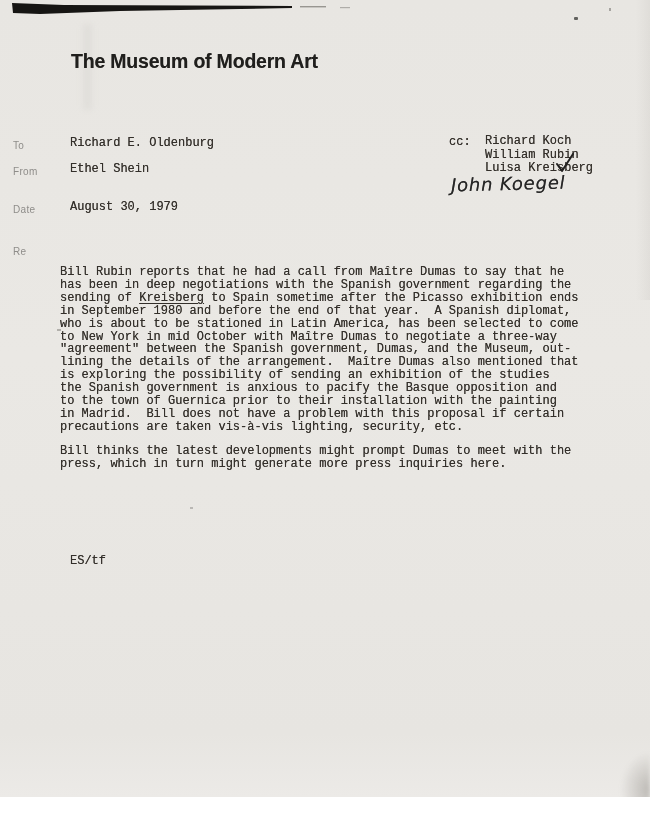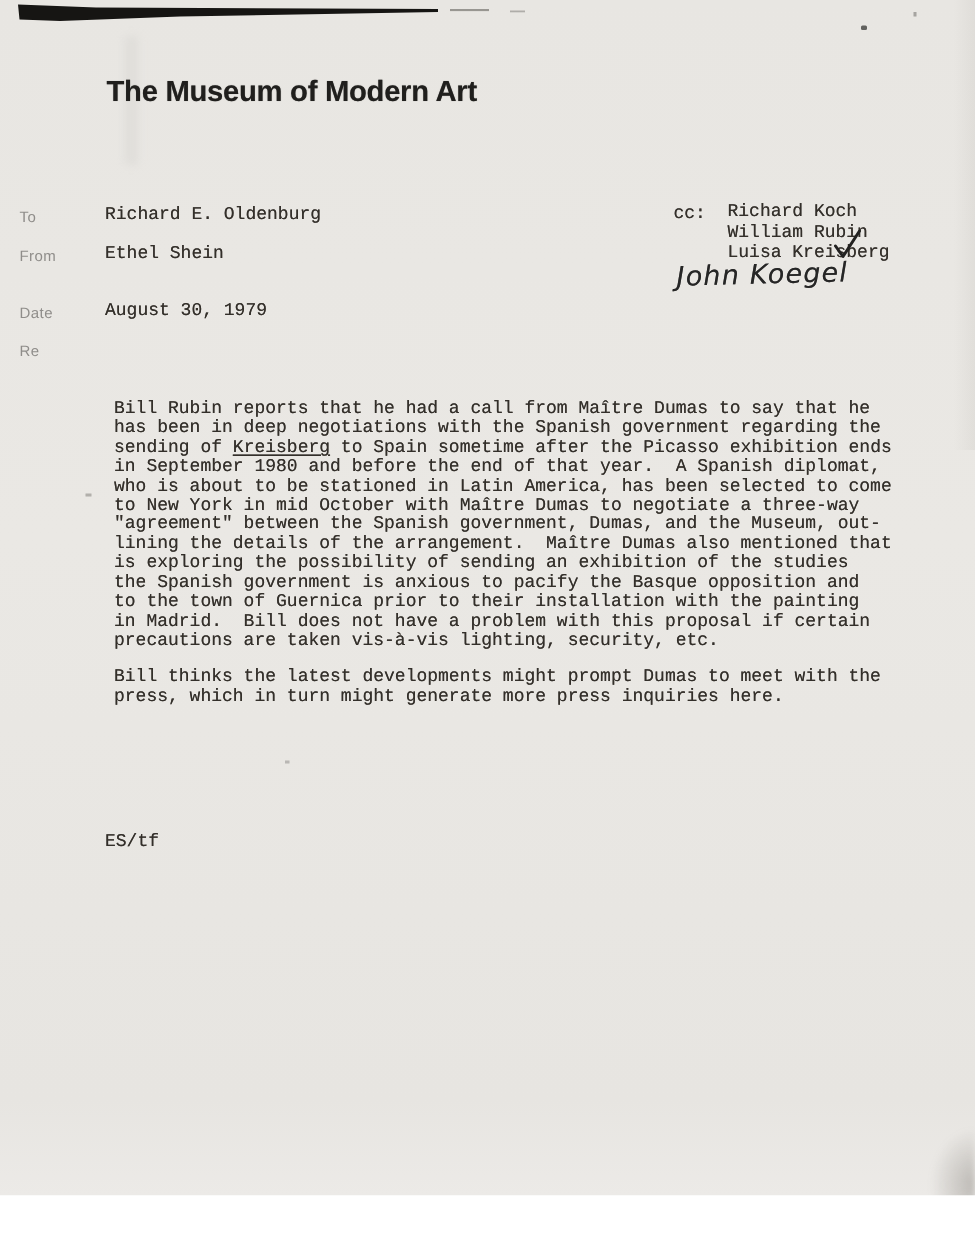--- a/index.html
+++ b/index.html
@@ -28,21 +28,21 @@
     font-family:"Liberation Mono","DejaVu Sans Mono",monospace;
     font-size:12px;color:#332f2a;
     text-shadow:0 0 .4px rgba(51,47,42,.75);
     white-space:pre;
   }
   .fval{position:absolute;left:70px;font-family:Liberation Mono, monospace;}
   .ccgroup{position:absolute;}
   .ccline{line-height:13.6px;margin-left:35px;}
   .tl{line-height:12.9px;}
   .uword{text-decoration:underline;text-underline-offset:2px;}
-  .bodyblock{position:absolute;left:76px;}
+  .bodyblock{position:absolute;left:60px;}
   
   .handwritten{
     position:absolute;left:451px;top:173px;
     font-family:"DejaVu Sans",sans-serif;
     font-style:italic;font-size:18px;color:#262626;
     letter-spacing:.8px;transform:rotate(-1.5deg);
     text-shadow:0 0 .4px rgba(38,38,38,.7);
   }
   .checkmark{
     position:absolute;left:555px;top:153px;width:20px;height:20px;
@@ -88,21 +88,21 @@
   <div class="artifact tr-shade"></div>
   <div class="artifact br-smudge"></div>
   <div class="artifact bottom-line"></div>
   <div class="artifact bottom-strip"></div>
 
   <div class="letterhead">The Museum of Modern Art</div>
 
   <div class="flabel" style="top:140px;text-align:center;">To</div>
   <div class="flabel" style="top:166px;">From</div>
   <div class="flabel" style="top:204px;">Date</div>
-  <div class="flabel" style="top:229px;text-align:right;">Re</div>
+  <div class="flabel" style="top:246px;text-align:right;">Re</div>
 
   <div class="tw fval" style="top:136px;">Richard E. Oldenburg</div>
   <div class="tw fval" style="top:162px;">Ethel Shein</div>
   <div class="tw fval" style="top:200px;">August 30, 1979</div>
 
   <div class="tw ccgroup" style="left:425px;top:135px;margin-left:24px;">cc:</div>
   <div class="ccgroup" style="left:450px;top:135px;">
     <div class="tw ccline">Richard Koch</div>
     <div class="tw ccline">William Rubin</div>
     <div class="tw ccline">Luisa Kreisberg</div>

